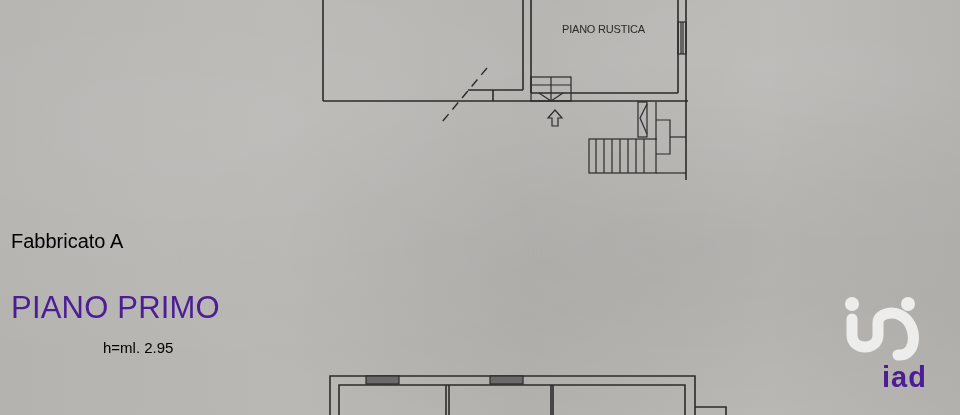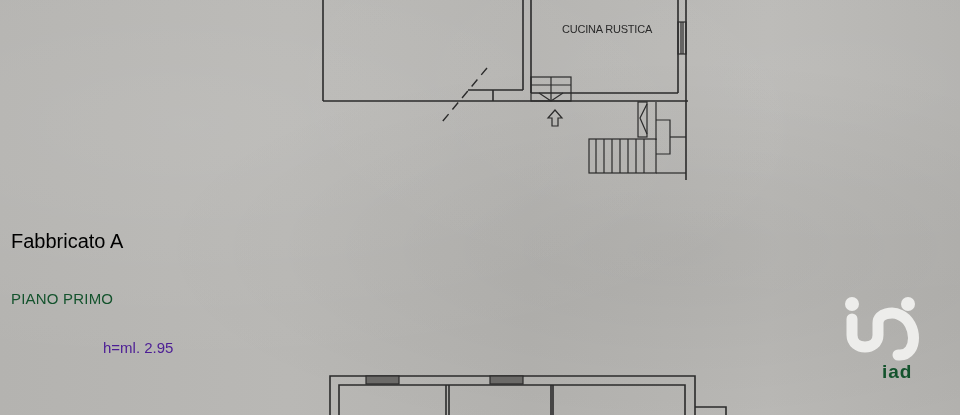--- a/index.html
+++ b/index.html
@@ -42,45 +42,45 @@
       position: absolute;
       left: 11px;
       top: 230px;
       font-size: 20px;
       color: #000000;
     }
     .floor {
       position: absolute;
       left: 11px;
       top: 290px;
-      font-size: 15px;
-      color: #14532d;
+      font-size: 31px;
+      color: #4c1d95;
       letter-spacing: 0.2px;
     }
     .height {
       position: absolute;
       left: 103px;
       top: 339px;
       font-size: 15px;
-      color: #4c1d95;
+      color: #000000;
     }
     .logo {
       position: absolute;
       left: 838px;
       top: 293px;
       width: 110px;
       height: 105px;
     }
     .logo-text {
       position: absolute;
       left: 882px;
       top: 361px;
-      font-size: 19px;
+      font-size: 29px;
       font-weight: bold;
-      color: #14532d;
+      color: #4c1d95;
       letter-spacing: 1px;
     }
   </style>
 </head>
 <body>
 
 <div class="paper"></div>
 
 <svg class="plan" viewBox="0 0 960 415">
   <g stroke="#2b2b2b" fill="none" stroke-width="1.6">
@@ -144,21 +144,21 @@
       <line x1="553" y1="385" x2="553" y2="415"></line>
       <polyline points="695,407 726,407 726,415"></polyline>
     </g>
     <g stroke-width="1.2">
       <rect x="366" y="376" width="33" height="8" fill="#6b6a68"></rect>
       <rect x="490" y="376" width="33" height="8" fill="#6b6a68"></rect>
     </g>
   </g>
 </svg>
 
-<div class="label-room">CUCINA RUSTICA</div>
+<div class="label-room">PIANO RUSTICA</div>
 <div class="building">Fabbricato A</div>
 <div class="floor">PIANO PRIMO</div>
 <div class="height">h=ml. 2.95</div>
 
 <svg class="logo" viewBox="0 0 110 105">
   <circle cx="14" cy="11" r="7" fill="#ededeb"></circle>
   <path d="M14,26 L14,42 C14,58 40,58 40,42 L40,30 C40,20 55,18 62,22 C80,30 80,62 62,62 L60,62" fill="none" stroke="#ededeb" stroke-width="11" stroke-linecap="round"></path>
   <circle cx="70" cy="11" r="7" fill="#ededeb"></circle>
 </svg>
 <div class="logo-text">iad</div>

